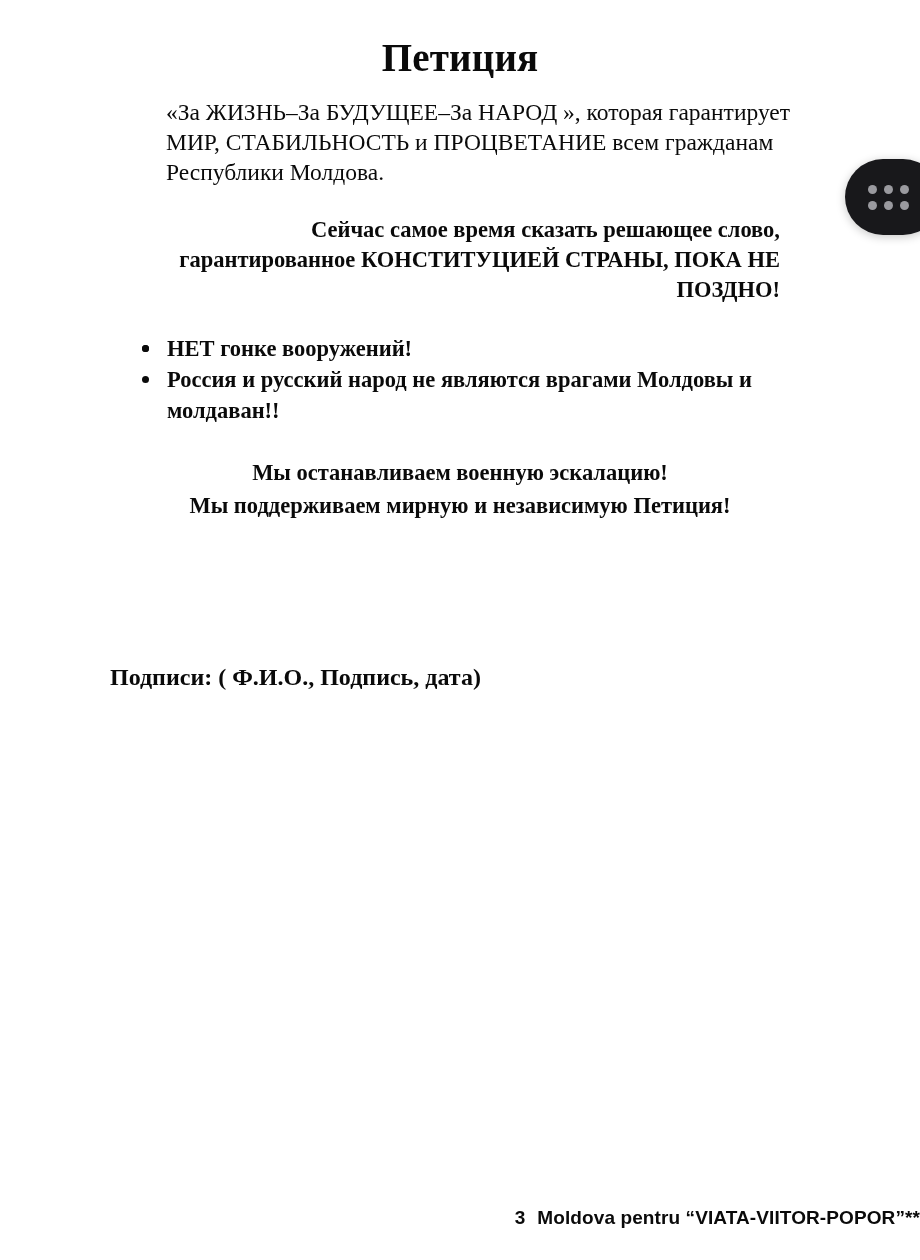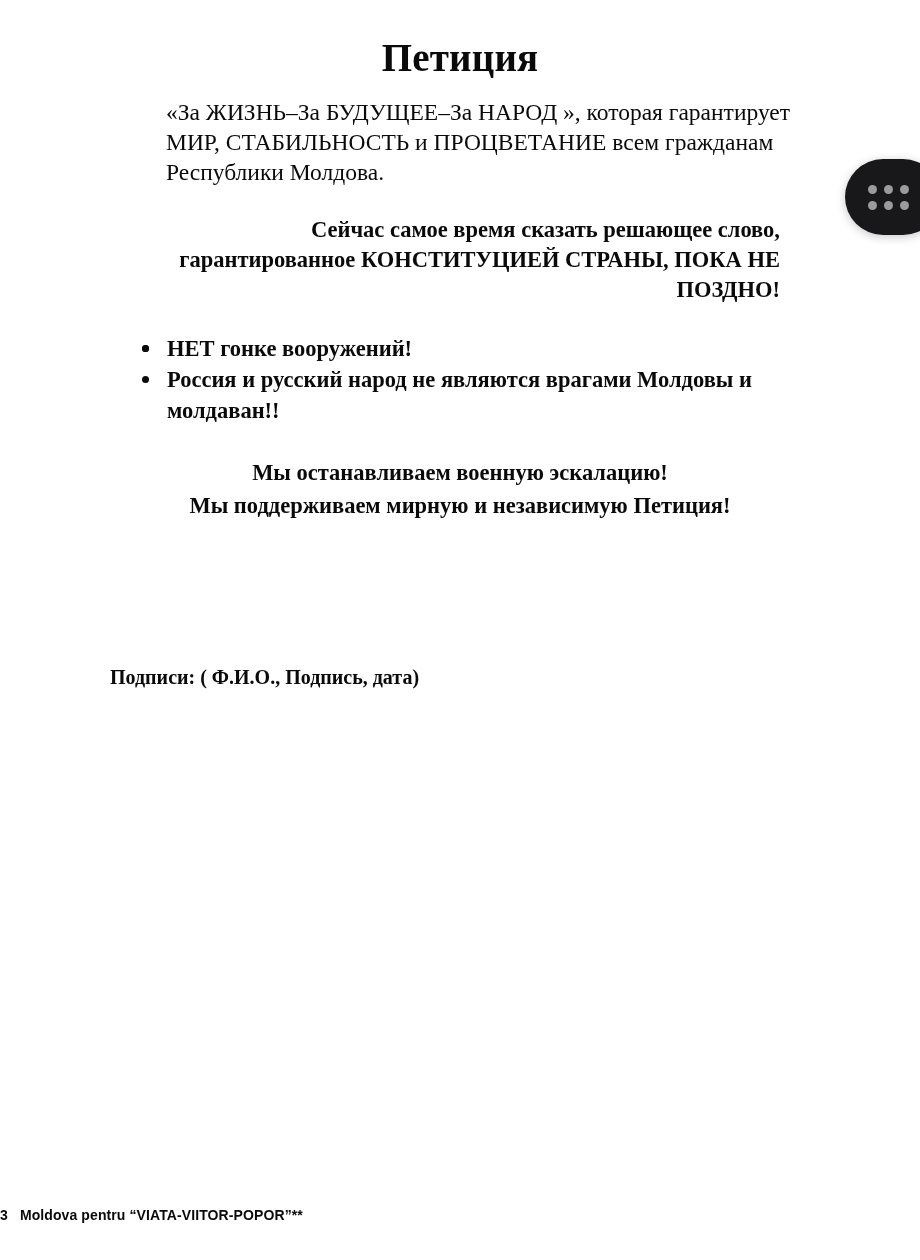--- a/index.html
+++ b/index.html
@@ -110,35 +110,35 @@
     font-size: 22.5px;
     font-weight: bold;
     line-height: 33px;
     text-align: center;
   }
 
   .signatures {
     margin: 0;
     padding-top: 140px;
     padding-left: 0px;
-    font-size: 20px;
+    font-size: 24px;
     font-weight: bold;
     line-height: 30px;
     text-align: left;
   }
 
   
   .footer {
     position: absolute;
     left: 0;
     top: 1191px;
     width: 920px;
-    text-align: left;
+    text-align: right;
     font-family: "Liberation Sans", "DejaVu Sans", sans-serif;
-    font-size: 14px;
+    font-size: 19px;
     font-weight: bold;
     color: #0a0a0a;
     letter-spacing: 0.1px;
   }
   .footer .pg {
     margin-right: 12px;
   }
 
   
   .fab-grid {

